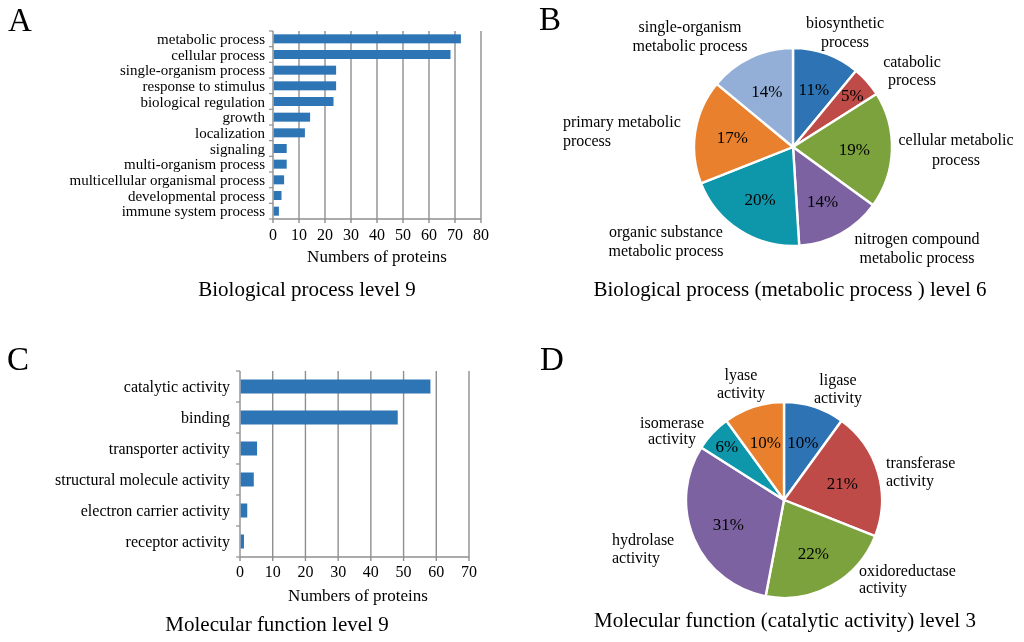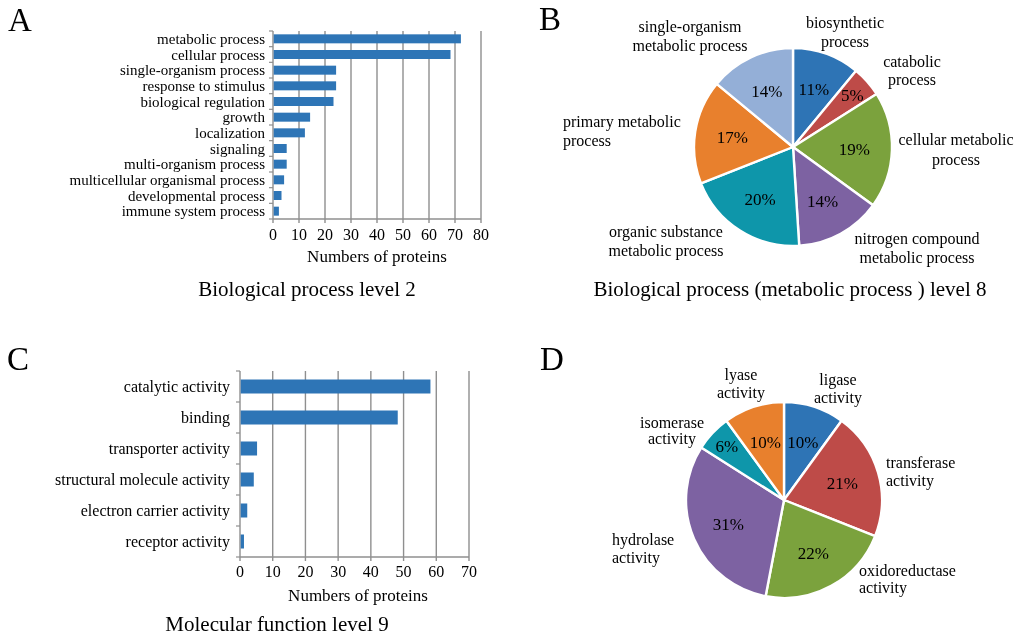--- a/index.html
+++ b/index.html
@@ -13,23 +13,24 @@
 </style>
 </head>
 <body>
 
 <div id="figure">
   <div class="panel-letter" style="left:8px;top:4px">A</div>
   <div class="panel-letter" style="left:539px;top:3px">B</div>
   <div class="panel-letter" style="left:7px;top:343px">C</div>
   <div class="panel-letter" style="left:540px;top:343px">D</div>
 
-  <div class="panel-title" style="left:307px;top:277px">Biological process level 2</div>
-  <div class="panel-title" style="left:790px;top:277px">Biological process (metabolic process ) level 8</div>
+  <div class="panel-title" style="left:307px;top:277px">Biological process level 9</div>
+  <div class="panel-title" style="left:790px;top:277px">Biological process (metabolic process ) level 6</div>
   <div class="panel-title" style="left:277px;top:612px">Molecular function level 9</div>
+  <div class="panel-title" style="left:785px;top:608px">Molecular function (catalytic activity) level 3</div>
 
   <svg id="chart-svg" width="1024" height="642">
       <line x1="273" y1="219" x2="273" y2="223" stroke="#8f8f8f" stroke-width="1.4"></line>
       <text x="273" y="240" text-anchor="middle" font-size="16">0</text>
       <line x1="299" y1="31" x2="299" y2="219" stroke="#8f8f8f" stroke-width="1.4"></line>
       <line x1="299" y1="219" x2="299" y2="223" stroke="#8f8f8f" stroke-width="1.4"></line>
       <text x="299" y="240" text-anchor="middle" font-size="16">10</text>
       <line x1="325" y1="31" x2="325" y2="219" stroke="#8f8f8f" stroke-width="1.4"></line>
       <line x1="325" y1="219" x2="325" y2="223" stroke="#8f8f8f" stroke-width="1.4"></line>
       <text x="325" y="240" text-anchor="middle" font-size="16">20</text>

